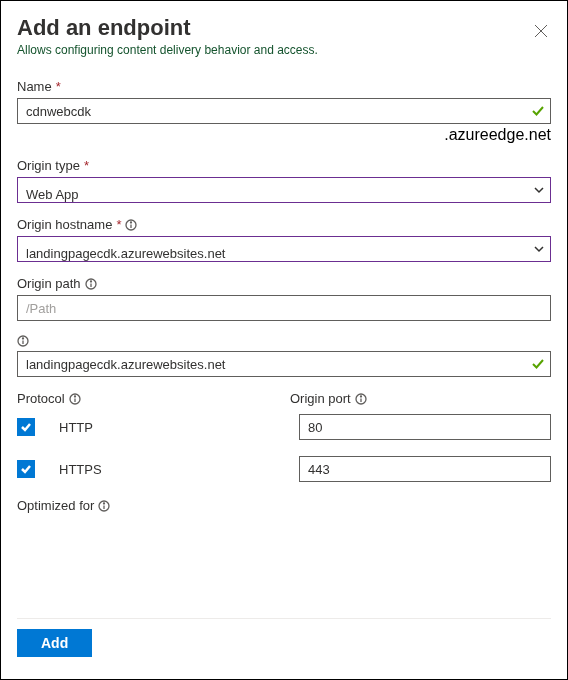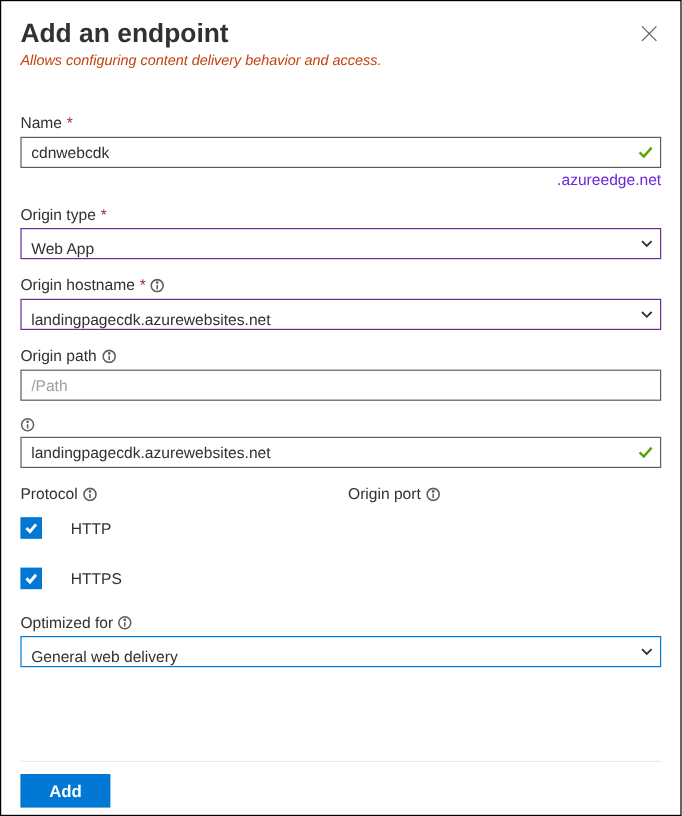--- a/index.html
+++ b/index.html
@@ -7,53 +7,53 @@
       font-family: 'Segoe UI', Arial, sans-serif;
       font-size: 13px;
       color: #323130;
       width: 568px;
       height: 680px;
       border: 1px solid #000;
       padding: 14px 16px;
       position: relative;
       background: #fff;
     }
-    .header { display: flex; justify-content: space-between; align-items: center; }
+    .header { display: flex; justify-content: space-between; align-items: flex-end; }
     .title { font-size: 22px; font-weight: 600; color: #323130; }
     .close { width: 20px; height: 20px; cursor: pointer; stroke: #605e5c; }
-    .subtitle { font-size: 12px; color: #c2410c; margin-top: 2px; margin-bottom: 38px; font-style: italic; }
+    .subtitle { font-size: 12px; color: #14532d; margin-top: 2px; margin-bottom: 22px; }
     .field { margin-bottom: 14px; }
     .field-label { font-size: 13px; color: #323130; margin-bottom: 4px; display: flex; align-items: center; gap: 4px; }
     .req { color: #a4262c; }
     .info-icon { width: 12px; height: 12px; fill: none; stroke: #605e5c; stroke-width: 1.3; }
     .input-wrap { position: relative; }
     input[type="text"], .select {
       width: 100%;
       height: 26px;
       border: 1px solid #605e5c;
       padding: 0 26px 0 8px;
       font-size: 13px;
       font-family: inherit;
       background: #fff;
       color: #323130;
     }
     input::placeholder { color: #a19f9d; }
     .purple { border: 1.5px solid #6b2e91; }
     .blue { border: 1.5px solid #0078d4; }
-    .suffix { text-align: right; font-size: 13px; color: #6d28d9; margin-top: 2px; }
+    .suffix { text-align: right; font-size: 16px; color: #000000; margin-top: 2px; }
     .check-icon { position: absolute; right: 6px; top: 50%; transform: translateY(-50%); width: 14px; height: 14px; stroke: #57a300; stroke-width: 2; fill: none; }
     .chevron { position: absolute; right: 6px; top: 50%; transform: translateY(-50%); width: 12px; height: 12px; stroke: #323130; stroke-width: 1.5; fill: none; }
     .select { cursor: pointer; display: flex; align-items: flex-end; }
     .two-col { display: flex; gap: 30px; }
     .two-col > div { flex: 1; }
     .checkbox-row { display: flex; align-items: center; gap: 24px; margin-bottom: 16px; height: 26px; }
     .checkbox { width: 18px; height: 18px; background: #0078d4; display: flex; align-items: center; justify-content: center; cursor: pointer; }
     .checkbox svg { width: 12px; height: 12px; stroke: #fff; stroke-width: 2.5; fill: none; }
     .port-input { width: 100%; height: 26px; border: 1px solid #605e5c; padding: 0 8px; font-size: 13px; font-family: inherit; margin-bottom: 16px; }
-    .footer { position: absolute; left: 16px; bottom: 6px; right: 16px; }
+    .footer { position: absolute; left: 16px; bottom: 22px; right: 16px; }
     .divider { border: none; border-top: 1px solid #edebe9; margin-bottom: 10px; }
     .add-btn { background: #0078d4; color: #fff; border: none; padding: 6px 24px; font-size: 14px; font-weight: 600; cursor: pointer; font-family: inherit; }
   </style>
 </head>
 <body>
 
 <div class="header">
   <div class="title">Add an endpoint</div>
   <svg class="close" viewBox="0 0 20 20">
       <line x1="4" y1="4" x2="16" y2="16"></line>
@@ -170,37 +170,33 @@
     </div>
     <div class="checkbox-row">
       <div class="checkbox">
           <svg viewBox="0 0 12 12">
             <polyline points="2,6 5,9 10,3"></polyline>
           </svg>
         </div>
       <span>HTTPS</span>
     </div>
   </div>
+  <div>
+    <input type="text" class="port-input" value="80" style="">
+    <input type="text" class="port-input" value="443" style="">
+  </div>
 </div>
 
 <div class="field">
   <div class="field-label">
     <span>Optimized for</span>
     <svg class="info-icon" viewBox="0 0 12 12">
         <circle cx="6" cy="6" r="5"></circle>
         <line x1="6" y1="5.5" x2="6" y2="9"></line>
         <circle cx="6" cy="3.5" r="0.5" fill="#605e5c"></circle>
-      </svg>
-  </div>
-  <div class="input-wrap">
-    <div class="select blue">
-        <span>General web delivery</span>
-      </div>
-    <svg class="chevron" viewBox="0 0 12 12">
-        <polyline points="2,4 6,8 10,4"></polyline>
       </svg>
   </div>
 </div>
 
 <div class="footer">
   <hr class="divider">
   <button class="add-btn">Add</button>
 </div>
 
 </body></html>

